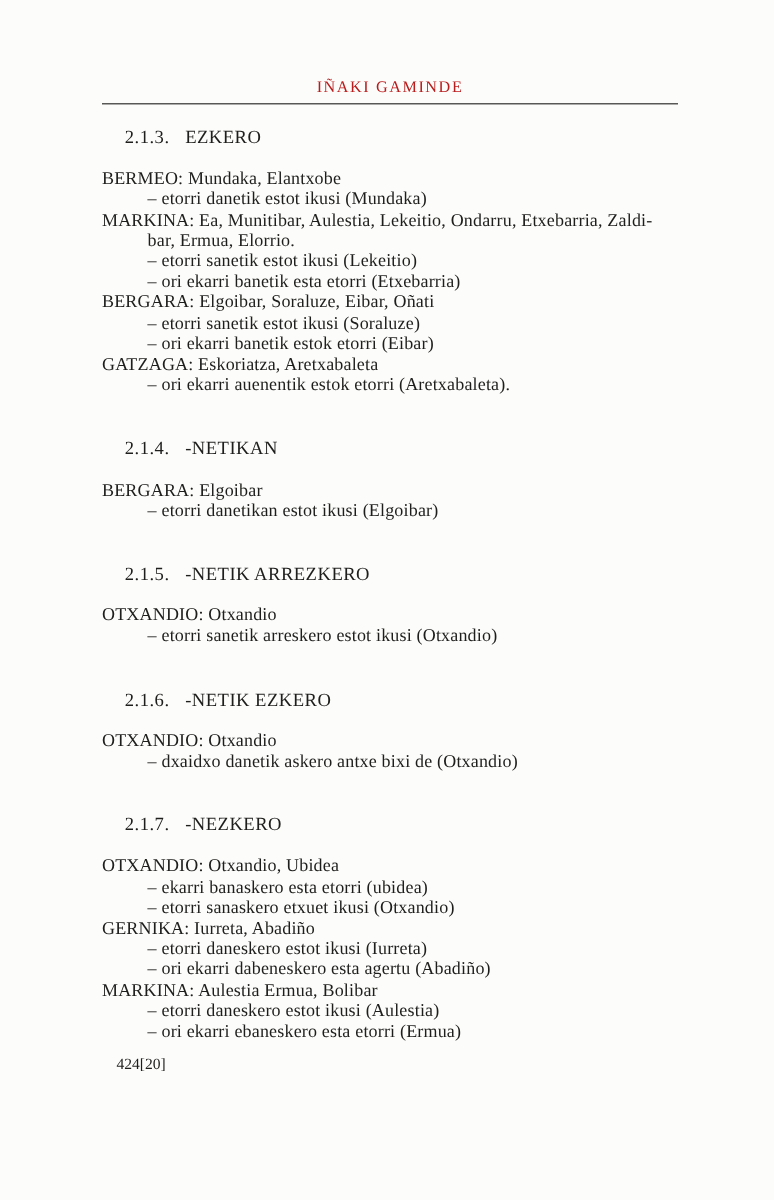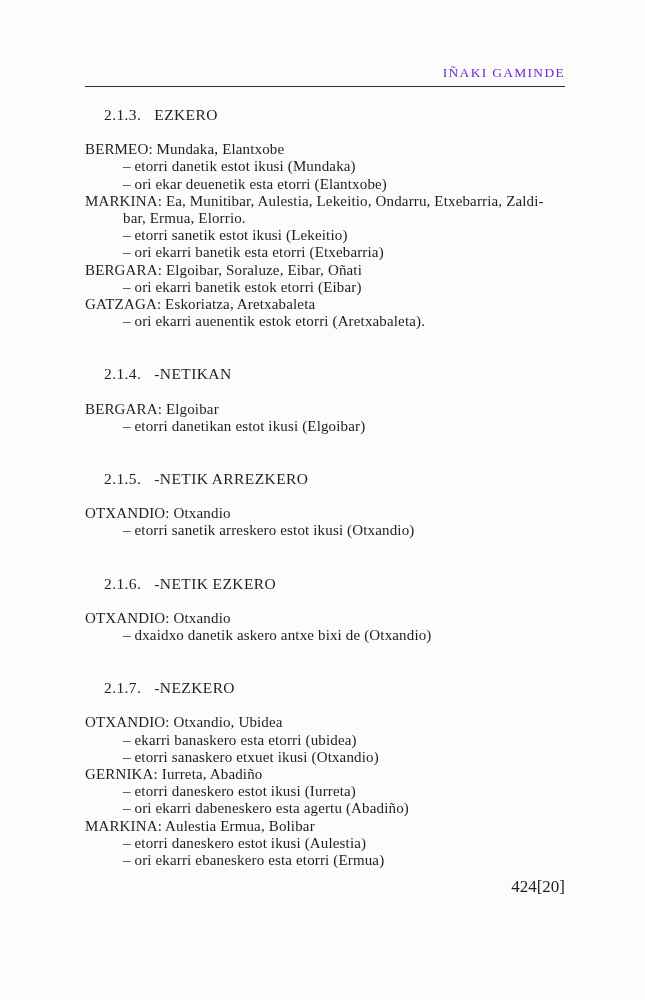--- a/index.html
+++ b/index.html
@@ -19,25 +19,25 @@
     width: 645px;
     height: 1000px;
     box-sizing: border-box;
     padding: 66px 80px 0 85px;
   }
   .content {
     width: 480px;
   }
   
   .running-header {
-    text-align: right;
+    text-align: center;
     font-size: 13.5px;
     letter-spacing: 1.3px;
     line-height: 14px;
-    color: #6d28d9;
+    color: #b91c1c;
   }
   .header-rule {
     border: none;
     border-top: 1.7px solid #30302e;
     margin: 6px 0 0 0;
   }
   
   .section {
     margin-top: 35px;
   }
@@ -70,53 +70,54 @@
     line-height: 17.2px;
     letter-spacing: 0.15px;
     padding-left: 38px;
     white-space: nowrap;
   }
   
   .page-footer {
     margin-top: 9px;
     width: 480px;
     display: flex;
-    justify-content: flex-end;
-    font-size: 17px;
+    justify-content: flex-start;
+    font-size: 13px;
     line-height: 17px;
+    margin-left: 12px;
   }
 </style>
 </head>
 <body>
 
 <div class="page">
   <div class="content">
 
     <header>
       <div class="running-header">IÑAKI GAMINDE</div>
       <hr class="header-rule">
     </header>
 
     <section class="section first">
       <h2 class="section-heading">
         <span class="section-number">2.1.3.</span><span>EZKERO</span>
       </h2>
       <div class="entry">
         <div class="entry-head">BERMEO: Mundaka, Elantxobe</div>
         <div class="example-line">– etorri danetik estot ikusi (Mundaka)</div>
-        <div class="example-line">– ori ekar deuenetik esta etorri (Elantxobe)</div>
       </div>
       <div class="entry">
         <div class="entry-head">MARKINA: Ea, Munitibar, Aulestia, Lekeitio, Ondarru, Etxebarria, Zaldi-</div>
         <div class="entry-cont">bar, Ermua, Elorrio.</div>
         <div class="example-line">– etorri sanetik estot ikusi (Lekeitio)</div>
         <div class="example-line">– ori ekarri banetik esta etorri (Etxebarria)</div>
       </div>
       <div class="entry">
         <div class="entry-head">BERGARA: Elgoibar, Soraluze, Eibar, Oñati</div>
+        <div class="example-line">– etorri sanetik estot ikusi (Soraluze)</div>
         <div class="example-line">– ori ekarri banetik estok etorri (Eibar)</div>
       </div>
       <div class="entry">
         <div class="entry-head">GATZAGA: Eskoriatza, Aretxabaleta</div>
         <div class="example-line">– ori ekarri auenentik estok etorri (Aretxabaleta).</div>
       </div>
     </section>
 
     <section class="section">
       <h2 class="section-heading">

